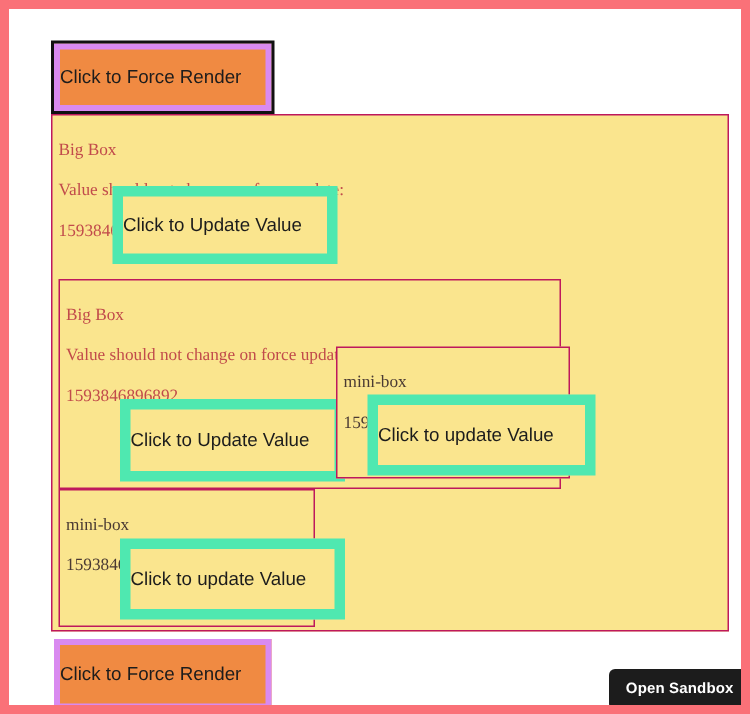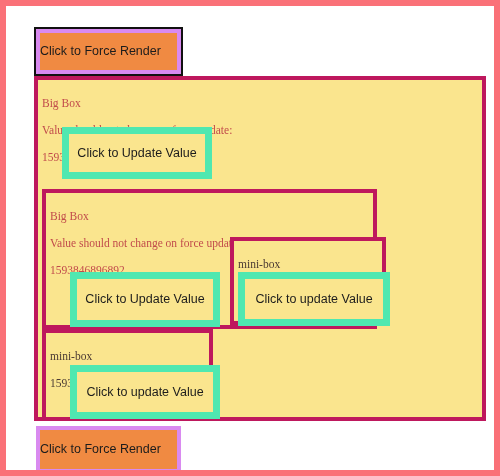--- a/index.html
+++ b/index.html
@@ -63,21 +63,21 @@
     top: 414px;
     width: 145px;
     height: 47px;
     line-height: 39px;
   }
 
   
   .box {
     box-sizing: border-box;
     background: #fae58e;
-    border: 4px solid #be185d;
+    border: 1px solid #be185d;
     position: relative;
   }
   .box-outer {
     position: absolute;
     left: 22px;
     top: 64px;
     width: 452px;
     height: 345px;
   }
   .box-nested {
@@ -115,24 +115,25 @@
   .label-line { display: block; }
 
   
   .update-btn {
     box-sizing: border-box;
     background: #fae58e;
     border: 7px solid #4fe8b0;
     color: #1c1c1c;
     font-family: "Liberation Sans", sans-serif;
     font-size: 12.5px;
-    text-align: center;
+    text-align: left;
     cursor: pointer;
     padding: 0;
     display: block;
+    margin-left: 16px;
   }
   .update-outer {
     position: absolute;
     left: 24px;
     top: 47px;
     width: 150px;
     height: 52px;
     line-height: 38px;
   }
   .update-nested {
@@ -219,15 +220,16 @@
           <span class="label-line">mini-box</span>
           <span class="label-line">1593846896894</span>
         </div>
         <button class="update-btn update-mini-bottom">Click to update Value</button>
       </div>
 
     </div>
 
     <button class="force-btn bottom">Click to Force Render</button>
 
+    <div id="open-sandbox">Open Sandbox</div>
 
   </div>
 </div>
 
 </body></html>

